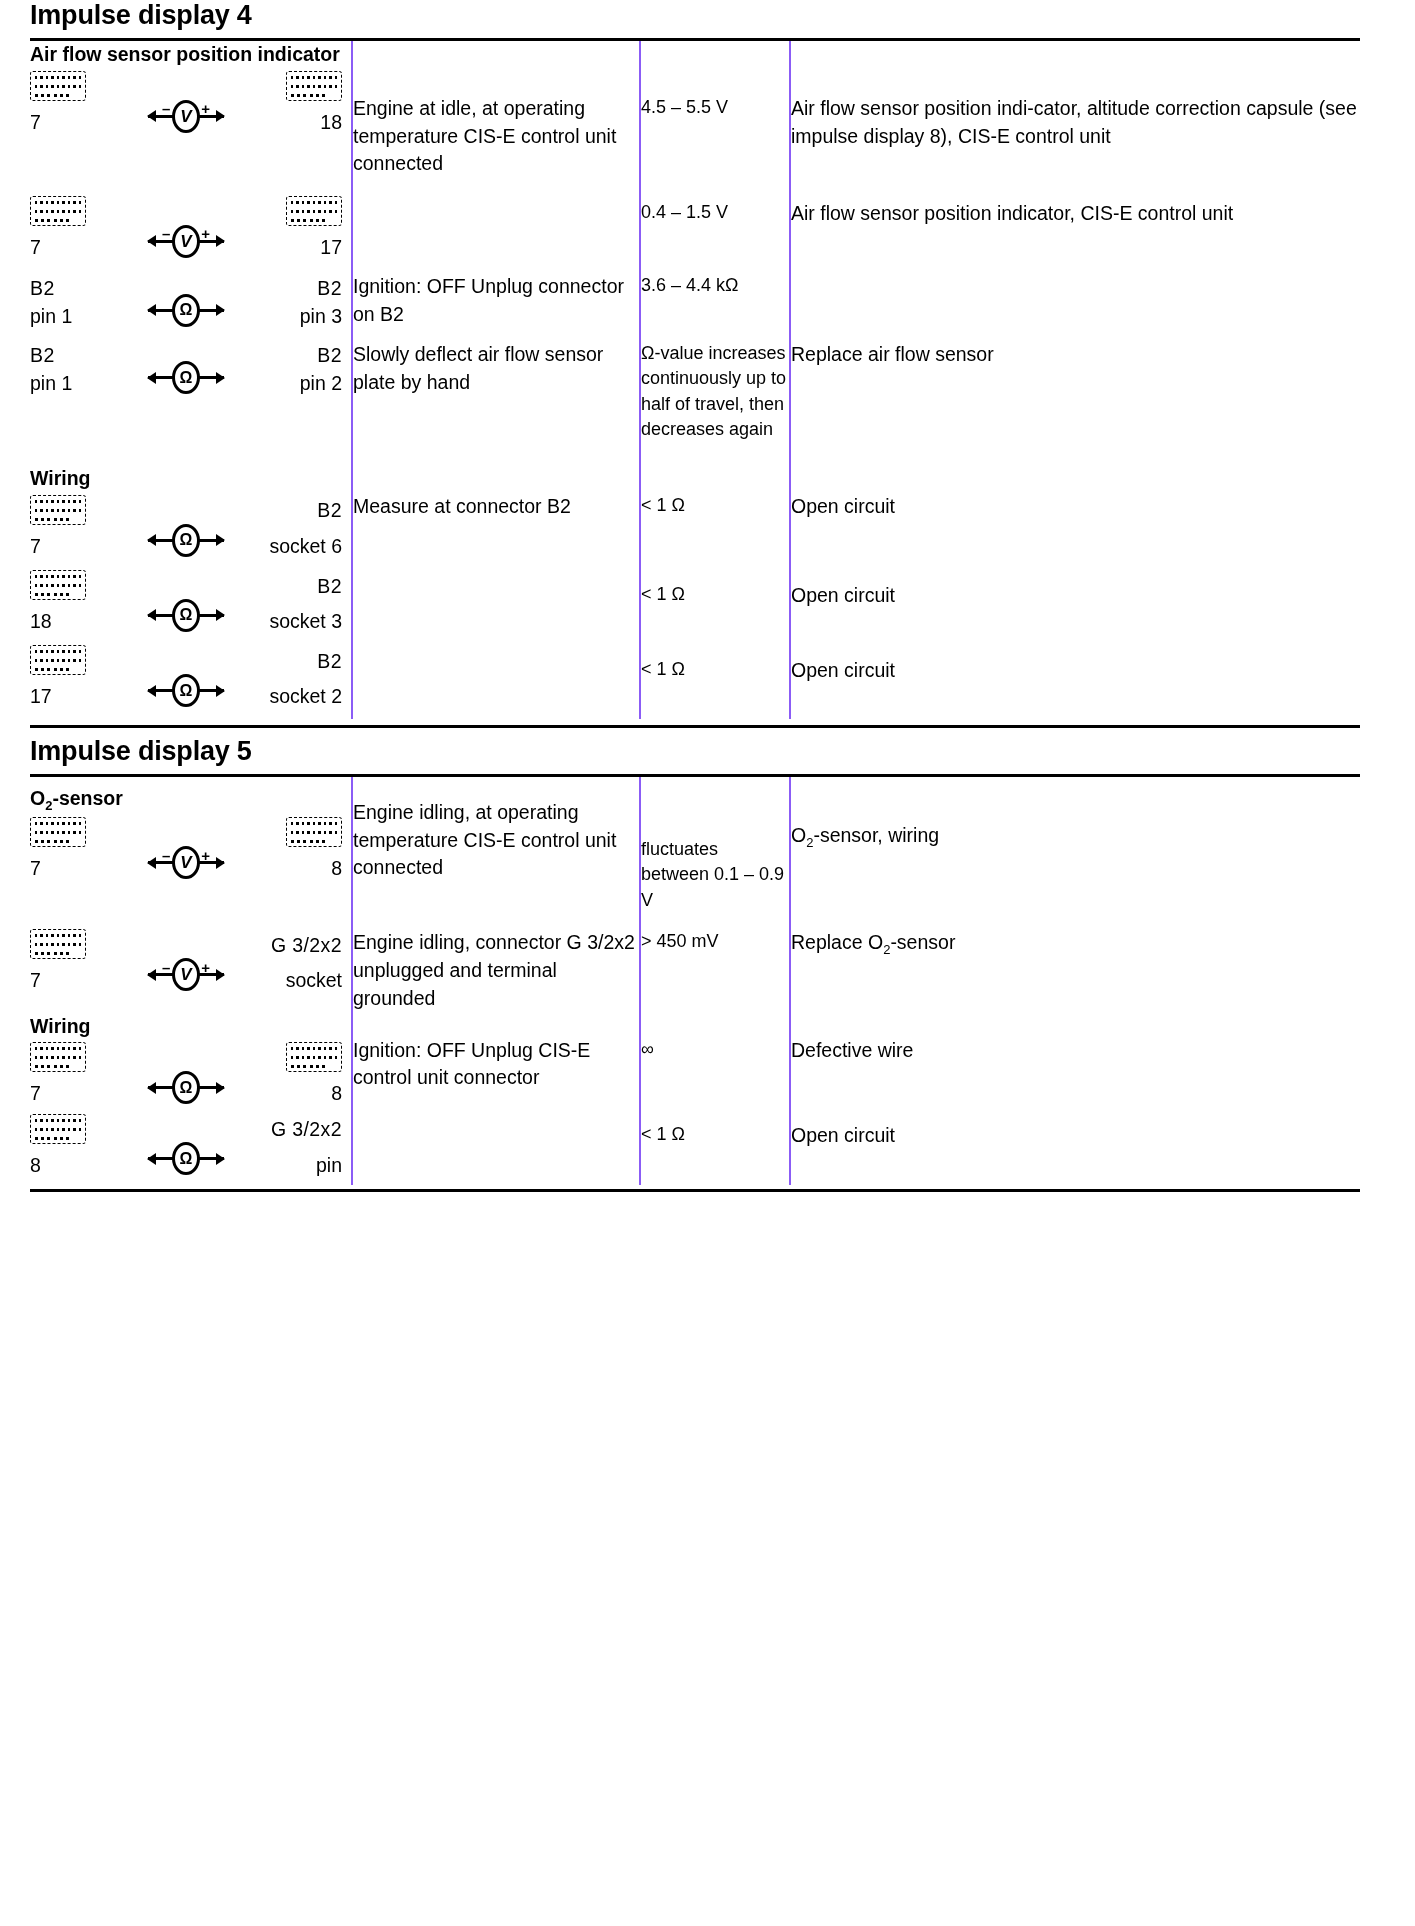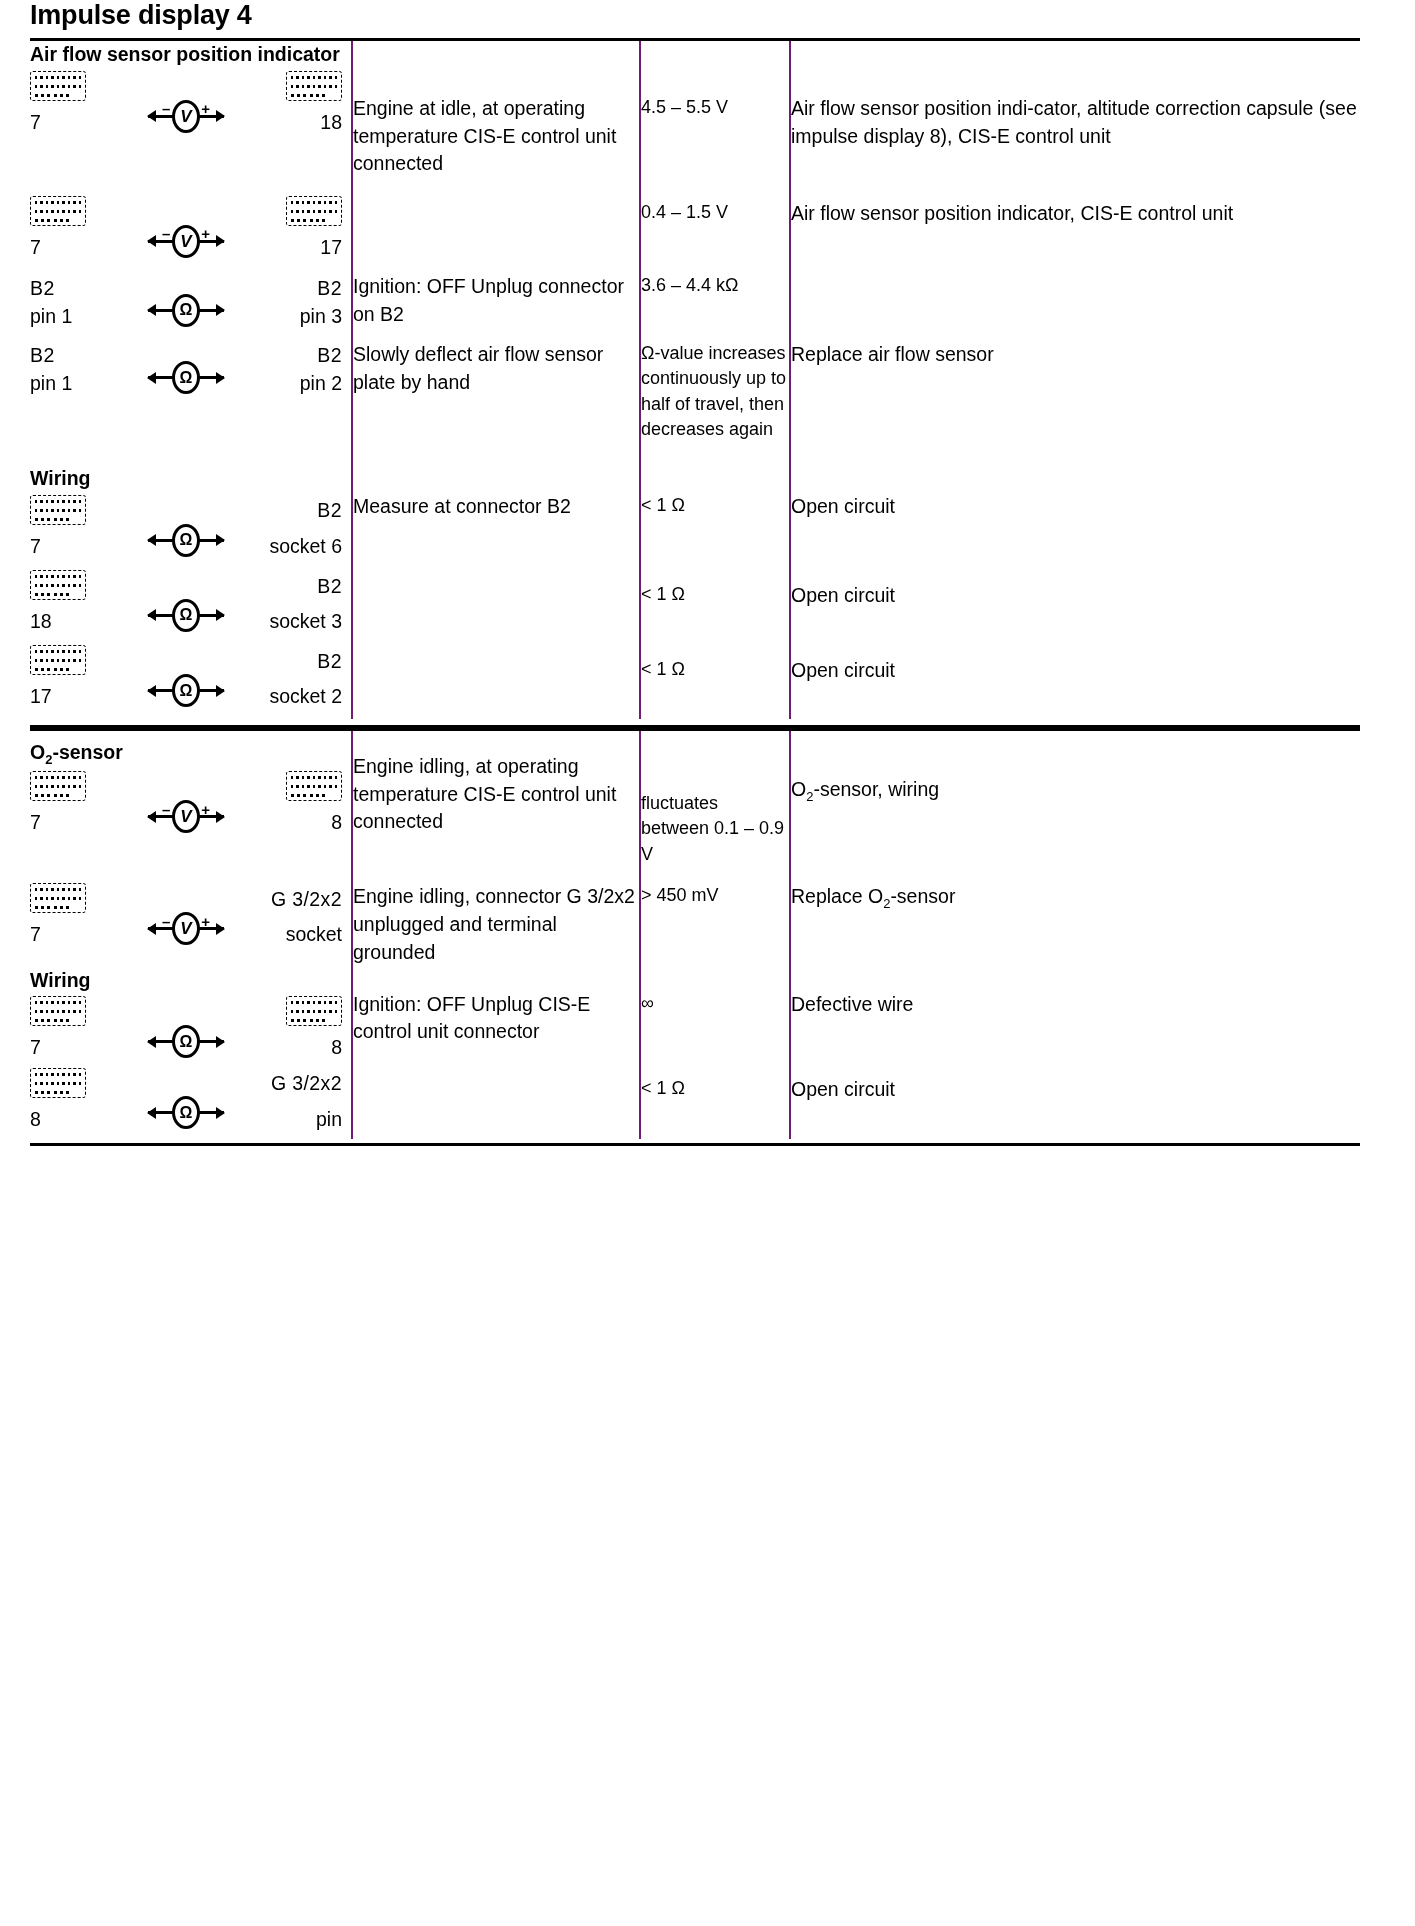--- a/index.html
+++ b/index.html
@@ -55,21 +55,21 @@
   }
 
   
   col.c-meas   { width: 322px; }
   col.c-cond   { width: 288px; }
   col.c-val    { width: 150px; }
   col.c-cause  { width: 570px; }
 
   
   td.cond, td.val, td.cause {
-    border-left: 2px solid #701a75;
+    border-left: 2px solid #8b5cf6;
     padding-left: 14px;
   }
 
   
   .meas {
     position: relative;
     height: 100%;
   }
   .meas-head {
     font-weight: bold;
@@ -624,20 +624,21 @@
         <td class="cond"></td>
         <td class="val" style="padding-top:24px">&lt; 1 Ω</td>
         <td class="cause" style="padding-top:24px">Open circuit</td>
       </tr>
 
     </tbody>
   </table>
 
   <div class="rule-thick" style="margin-top:6px"></div>
 
+  <h1 class="section-title" style="padding-top:8px">Impulse display 5</h1>
   <div class="rule-thick"></div>
 
   <table class="spec">
     <colgroup>
       <col class="c-meas">
         <col class="c-cond">
         <col class="c-val">
         <col class="c-cause">
     </colgroup>
     <tbody>

